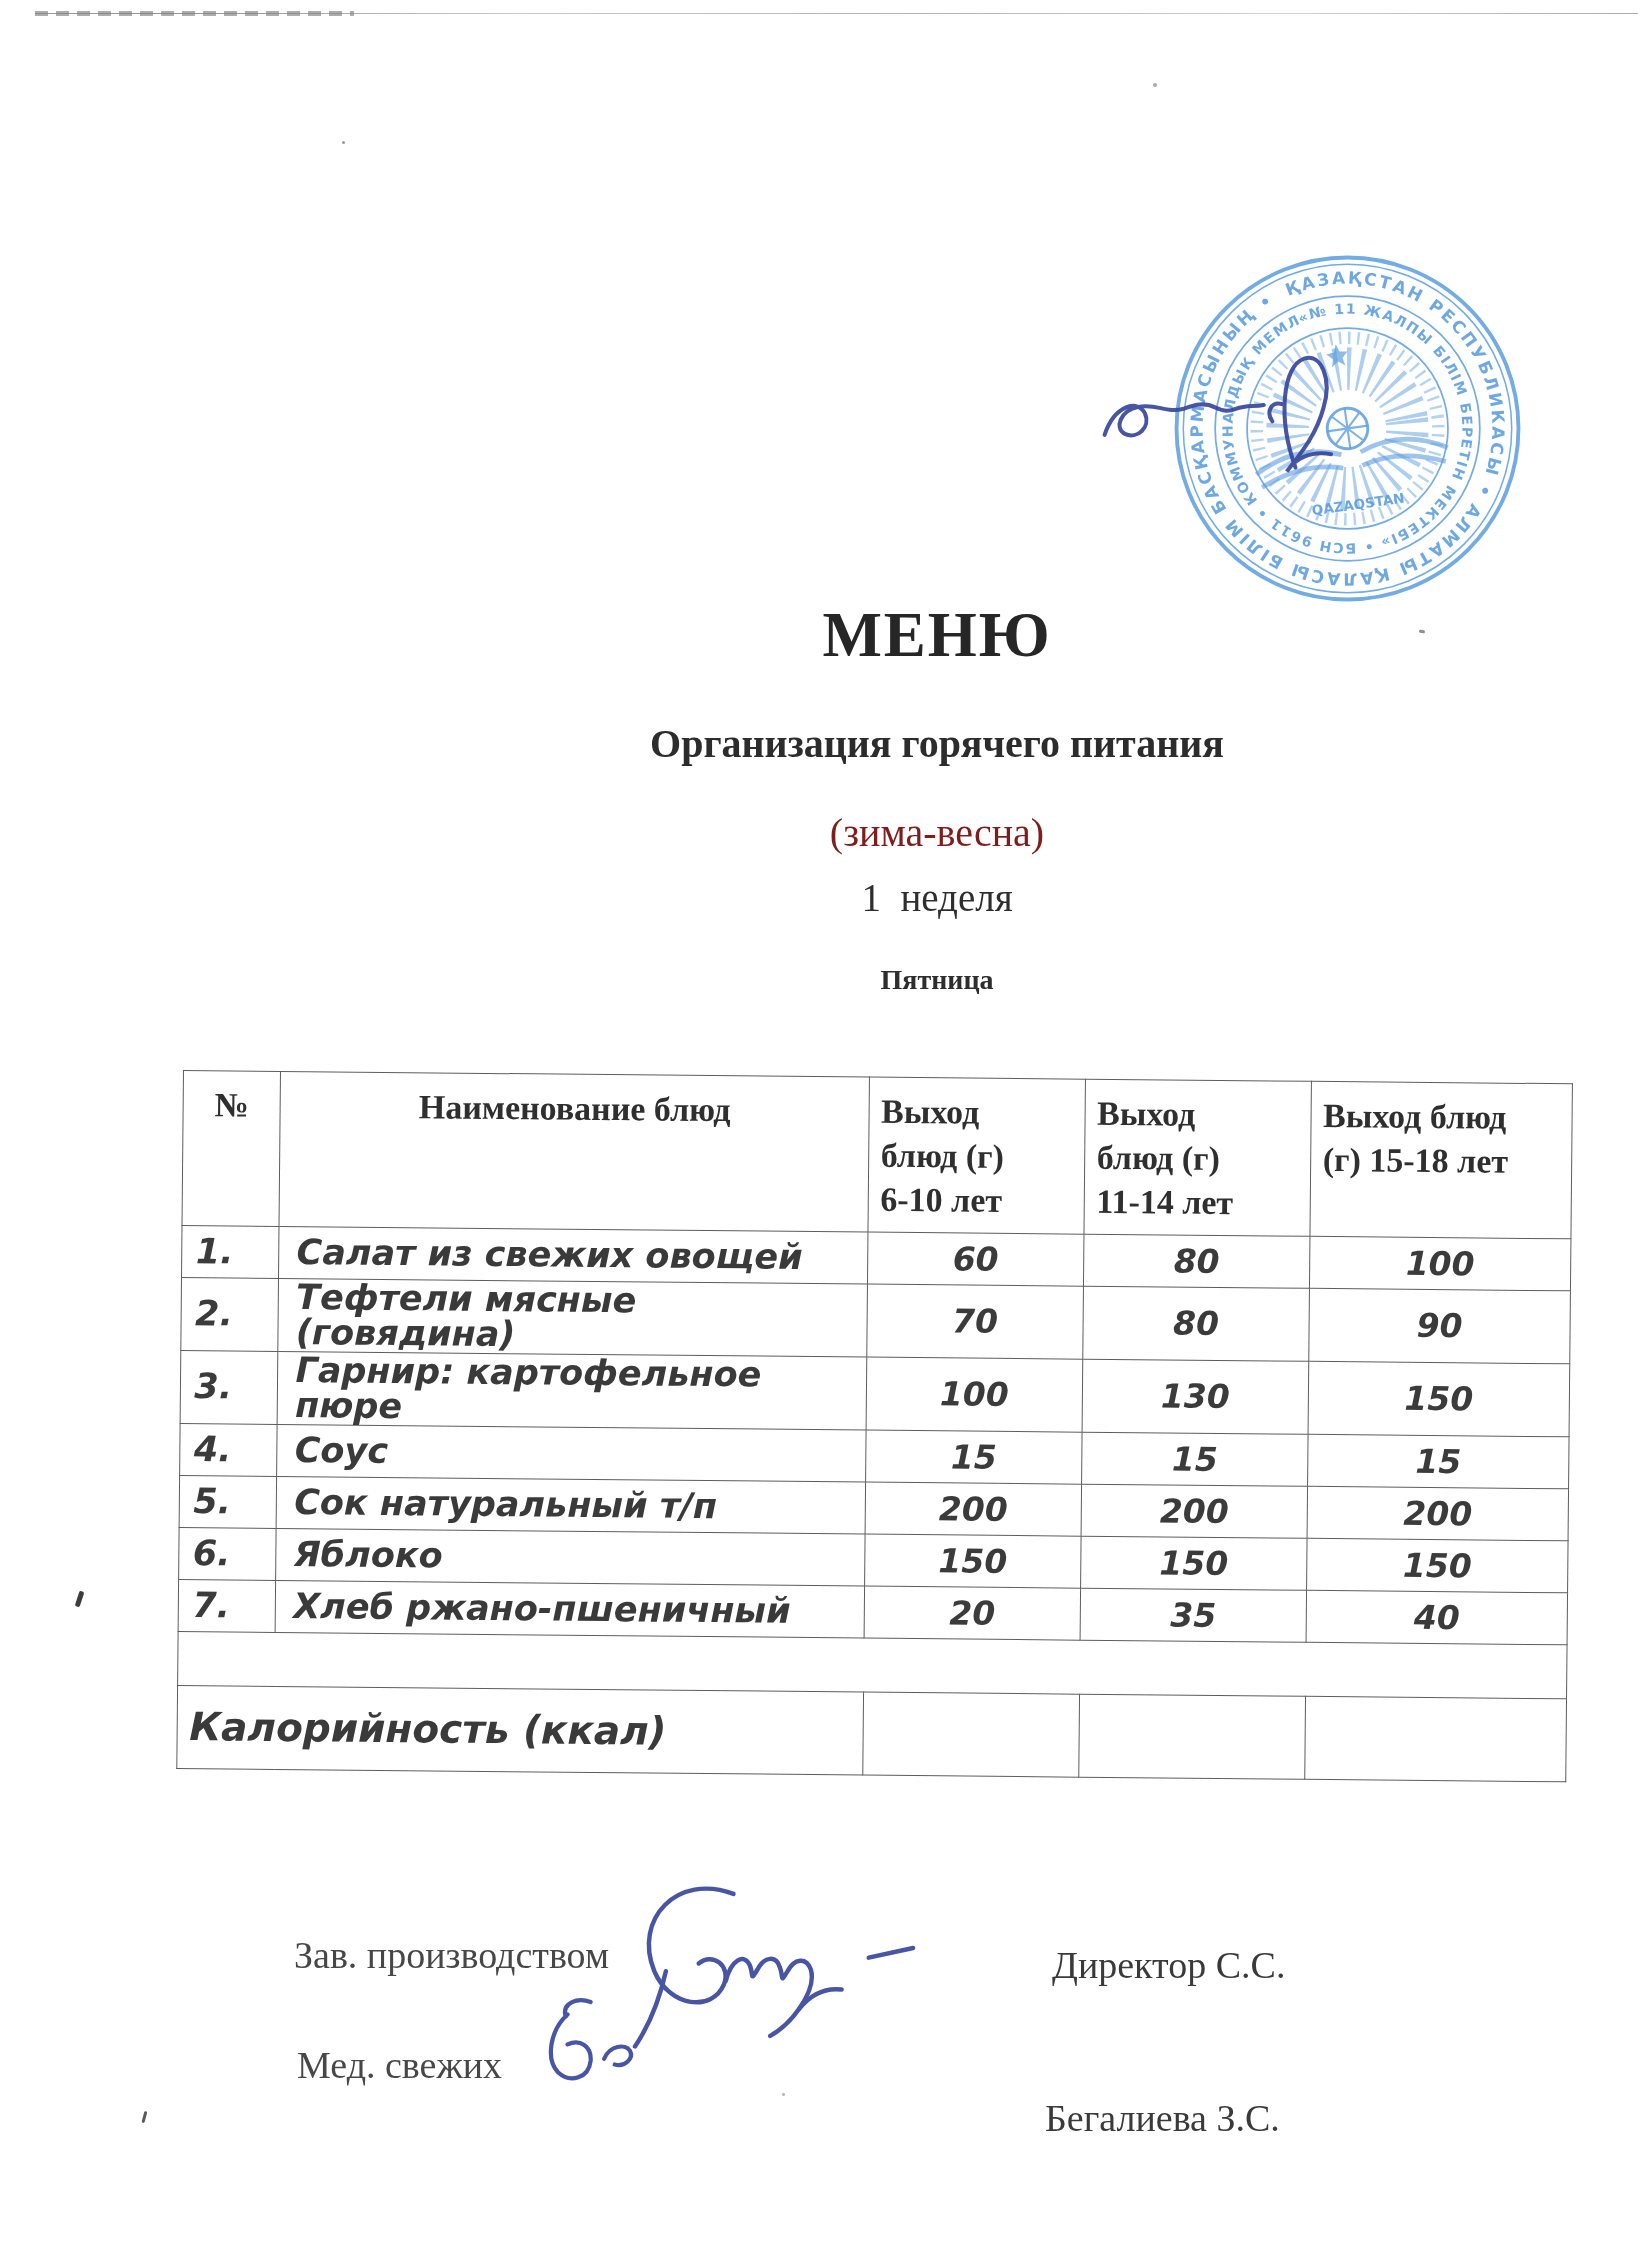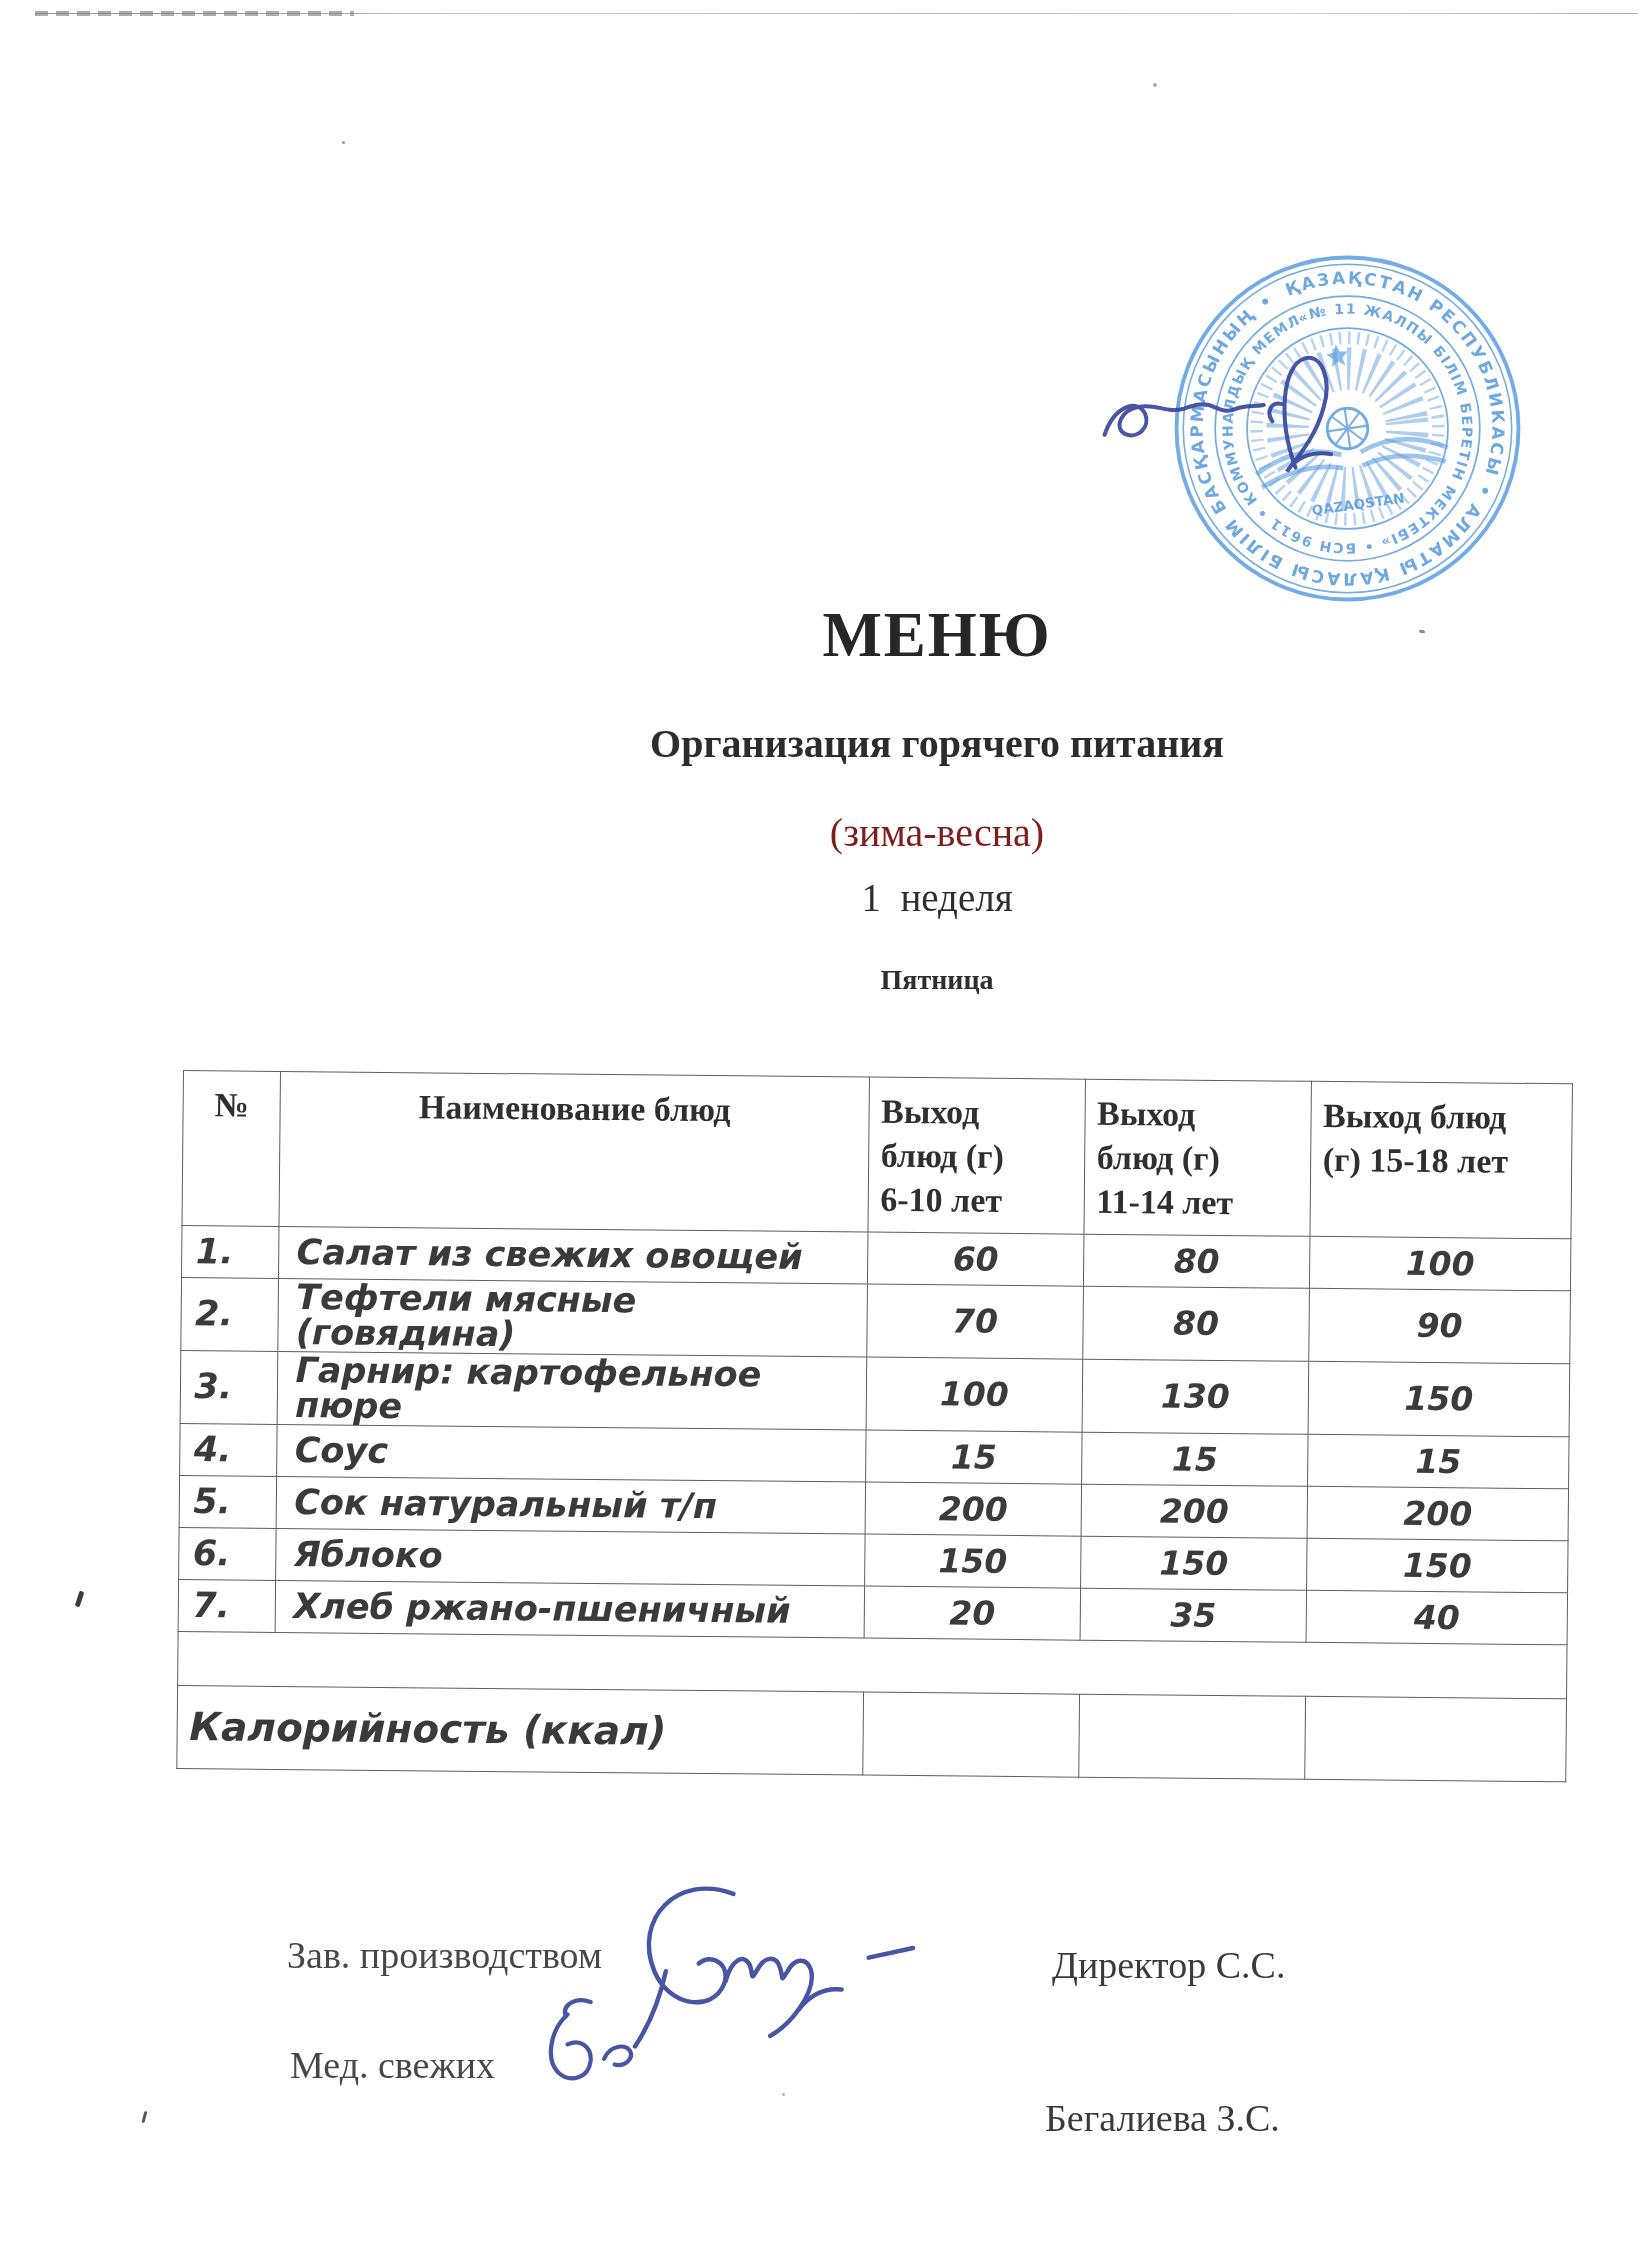--- a/index.html
+++ b/index.html
@@ -63,21 +63,21 @@
   th.h-out  { text-align:left; padding-left:11.6px; }
   td.num  { width:97px; font:bold italic 35px/1 "DejaVu Sans", sans-serif; color:#3b3b3b; padding-left:13.5px; }
   td.name { font:bold italic 35px/1 "DejaVu Sans", sans-serif; color:#3a3a3a; padding-left:17.4px; }
   td.val  { font:bold italic 33px/1 "DejaVu Sans", sans-serif; color:#3b3b3b; text-align:center; }
   tr.r    { height:52px; }
   tr.gap  { height:54px; }
   tr.foot { height:83px; }
   td.kcal { font:bold italic 39px/1 "DejaVu Sans", sans-serif; color:#3a3a3a; padding-left:11.6px; }
 
   
-  .role  { position:absolute; font-size:38px; color:#474747; }
+  .role  { position:absolute; font-size:38px; color:#474747;margin-left:7px; }
   .pname { position:absolute; font-size:38px; color:#3a3a3a; }
   .role.zav  { left:287px;  top:1933px; }
   .pname.zav { left:1052px; top:1943px; }
   .role.med  { left:290px;  top:2043px; }
   .pname.med { left:1045px; top:2055px;margin-top:41px; }
   .ink1 { position:absolute; left:606px; top:1863px; width:367px; height:198px; }
   .ink2 { position:absolute; left:531px; top:1995px; width:127px; height:114px; }
 </style>
 </head>
 <body>

